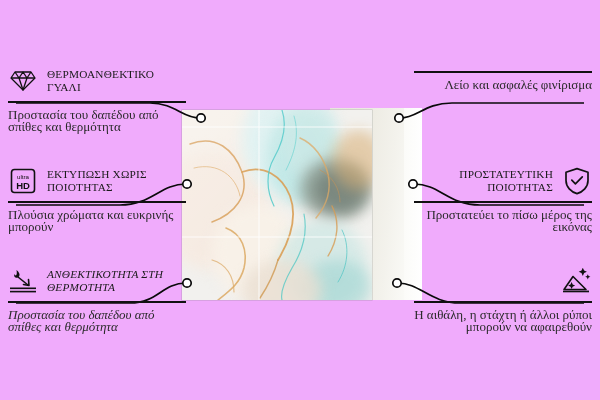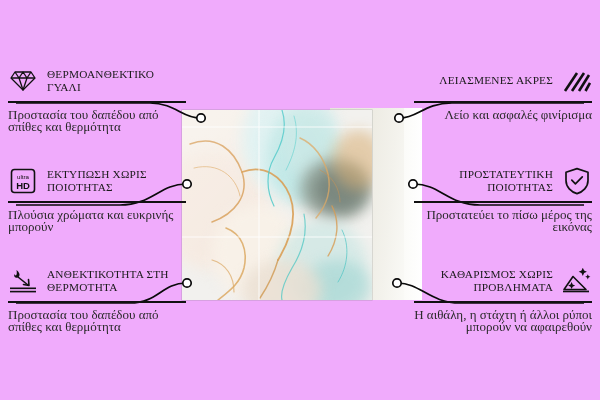--- a/index.html
+++ b/index.html
@@ -193,51 +193,38 @@
           <text x="14" y="11" font-family="Liberation Sans, sans-serif" font-size="6.2" text-anchor="middle" fill="#111">ultra</text>
           <text x="14" y="20.5" font-family="Liberation Sans, sans-serif" font-size="9.5" font-weight="bold" text-anchor="middle" fill="#111">HD</text>
         </svg>
       </span>
       <span class="title">ΕΚΤΥΠΩΣΗ ΧΩΡΙΣ ΠΟΙΟΤΗΤΑΣ</span>
     </div>
     <div class="rule"></div>
     <div class="desc">Πλούσια χρώματα και ευκρινής μπορούν</div>
   </div>
 
-  <div class="feature feat-left" style="top:266px;">
+  <div class="feature feat-left" style="top:266px;font-style:italic;">
     <div class="head-row">
       <span class="icon">
         <svg width="30" height="26" viewBox="0 0 30 26">
           <path d="M8.5 2c2.6 2.2 3.6 4.2 2.8 6-0.7 1.6-2.4 2.2-3.8 1.5-1.3-0.7-1.7-2.2-1-3.3 0.3-0.5 0.2 1.4 1.2 1.2 1.1-0.2 1.4-2.5 0.8-5.4z" fill="#111"></path>
           <path d="M10 9 L20 17" stroke="#111" stroke-width="1.6" fill="none"></path>
           <path d="M20.5 11.5 L21 17.5 L15.5 16.5" stroke="#111" stroke-width="1.6" fill="none" stroke-linejoin="round" stroke-linecap="round"></path>
           <rect x="2" y="19.5" width="26" height="1.6" fill="#111"></rect>
           <rect x="2" y="22.8" width="26" height="1.6" fill="#111"></rect>
         </svg>
       </span>
       <span class="title">ΑΝΘΕΚΤΙΚΟΤΗΤΑ ΣΤΗ ΘΕΡΜΟΤΗΤΑ</span>
     </div>
     <div class="rule"></div>
     <div class="desc">Προστασία του δαπέδου από σπίθες και θερμότητα</div>
   </div>
 
   <div class="feature feat-right" style="top:66px;">
-    <div class="head-row">
-      <span class="icon">
-        <svg width="28" height="24" viewBox="0 0 28 24">
-            <g stroke="#111" stroke-width="2.6" stroke-linecap="butt">
-          <path d="M2 22 L14 4"></path>
-              <path d="M9 22 L21 4"></path>
-              <path d="M16 22 L26 6"></path>
-              <path d="M22.5 22 L27 14"></path>
-        </g>
-          </svg>
-      </span>
-      <span class="title">ΛΕΙΑΣΜΕΝΕΣ ΑΚΡΕΣ</span>
-    </div>
     <div class="rule"></div>
     <div class="desc">Λείο και ασφαλές φινίρισμα</div>
   </div>
 
   <div class="feature feat-right" style="top:166px;">
     <div class="head-row">
       <span class="icon">
         <svg width="26" height="28" viewBox="0 0 26 28">
           <path d="M13 1.6 L24 5.2 V13.5 C24 20 19 24.8 13 26.6 C7 24.8 2 20 2 13.5 V5.2z" fill="none" stroke="#111" stroke-width="1.7" stroke-linejoin="round"></path>
           <path d="M7.8 13.2 L11.4 16.8 L18.3 9.8" fill="none" stroke="#111" stroke-width="1.7" stroke-linecap="round" stroke-linejoin="round"></path>
@@ -253,19 +240,18 @@
     <div class="head-row">
       <span class="icon">
         <svg width="30" height="26" viewBox="0 0 30 26">
           <path d="M2 21.5 L11 8.5 L24 21.5 Z" fill="none" stroke="#111" stroke-width="1.6" stroke-linejoin="round"></path>
           <rect x="1" y="22.6" width="26" height="1.7" fill="#111"></rect>
           <path d="M8.5 16.5 l1.1-2.4 1.1 2.4 2.4 1.1 -2.4 1.1 -1.1 2.4 -1.1 -2.4 -2.4 -1.1z" fill="#111"></path>
           <path d="M19.5 2.5 l1.3-2.8 1.3 2.8 2.8 1.3 -2.8 1.3 -1.3 2.8 -1.3 -2.8 -2.8 -1.3z" fill="#111"></path>
           <path d="M25 8 l0.8-1.8 0.8 1.8 1.8 0.8 -1.8 0.8 -0.8 1.8 -0.8 -1.8 -1.8 -0.8z" fill="#111"></path>
         </svg>
       </span>
-      <span class="title">ΚΑΘΑΡΙΣΜΟΣ ΧΩΡΙΣ ΠΡΟΒΛΗΜΑΤΑ</span>
     </div>
     <div class="rule"></div>
     <div class="desc">Η αιθάλη, η στάχτη ή άλλοι ρύποι μπορούν να αφαιρεθούν</div>
   </div>
 
 </div>
 
 </body></html>

